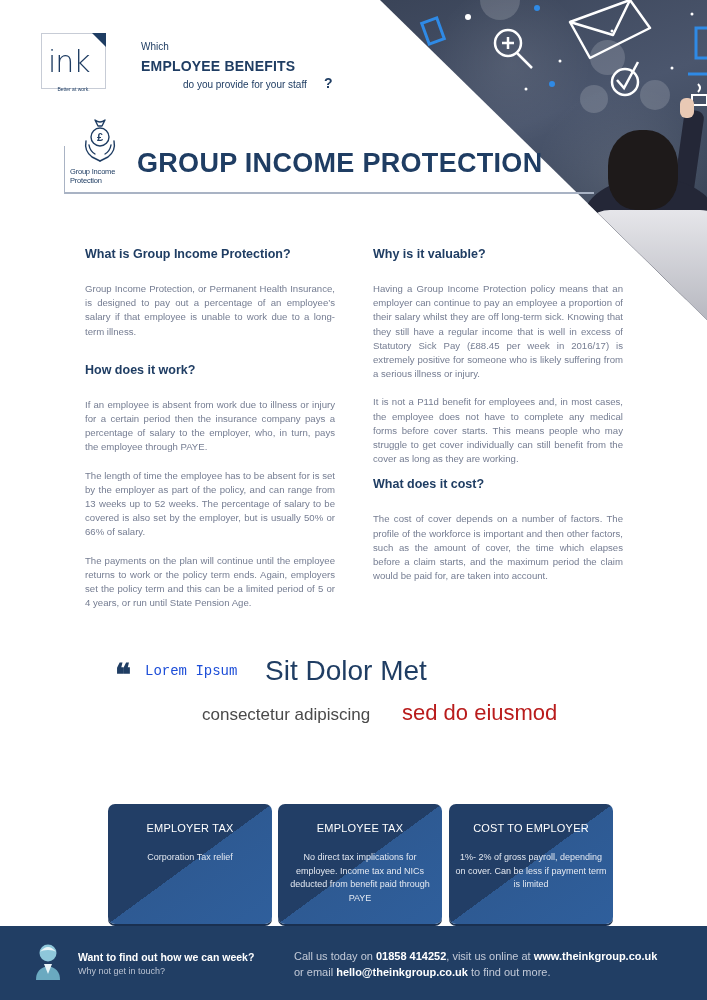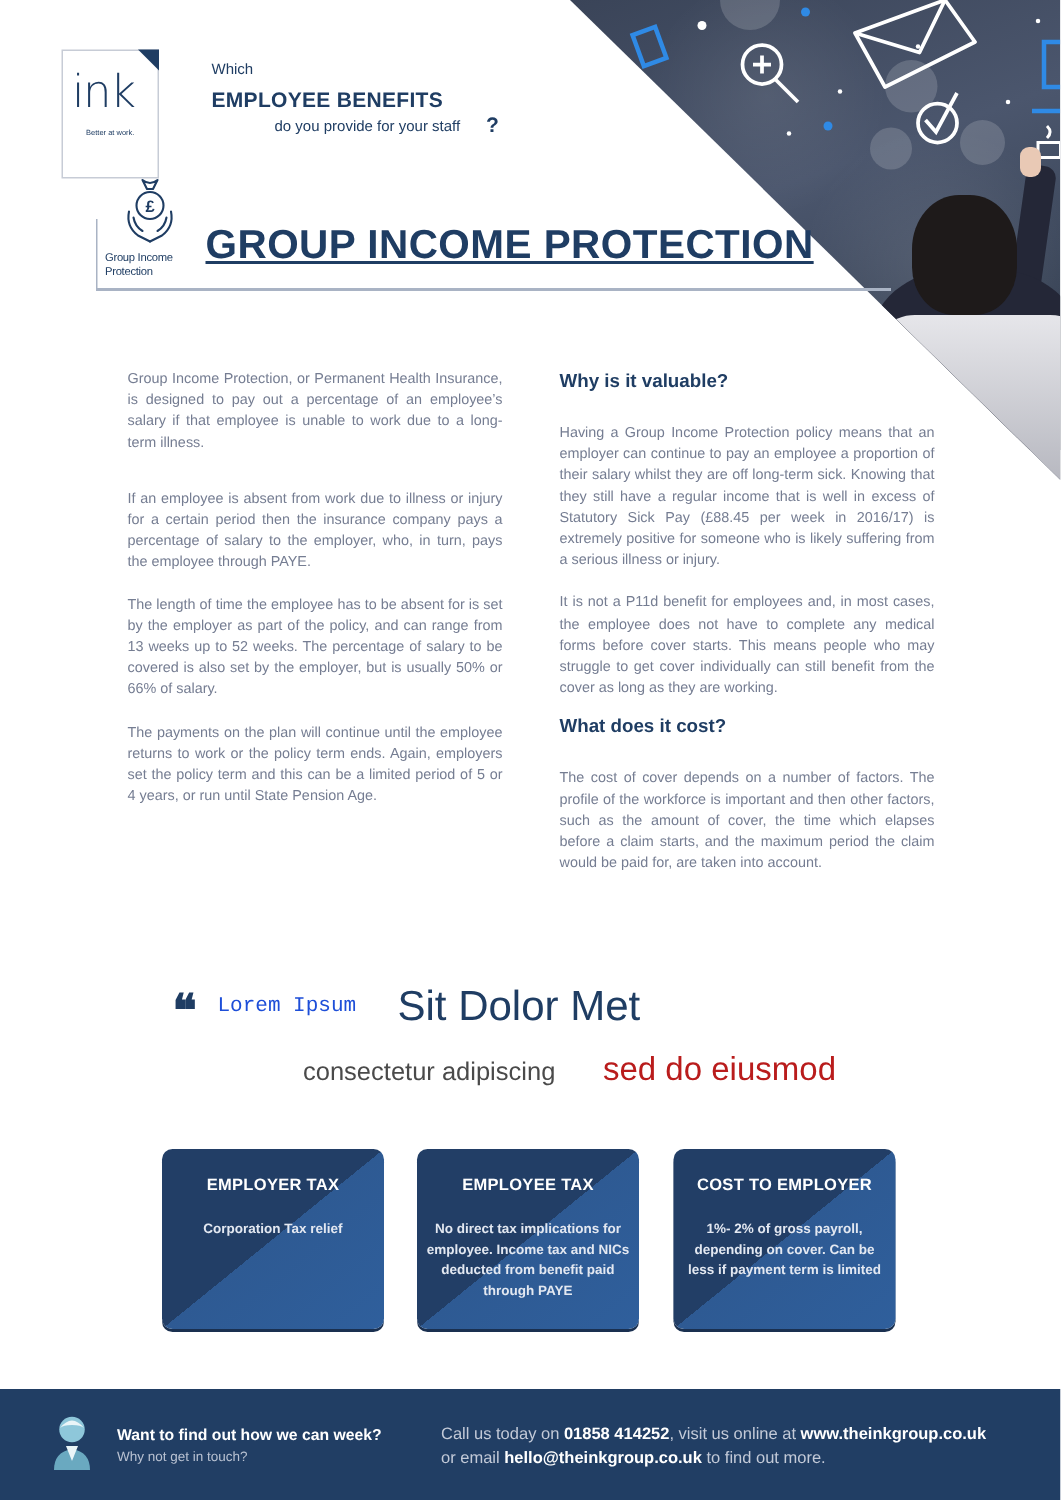--- a/index.html
+++ b/index.html
@@ -19,63 +19,62 @@
     .hero .bokeh { position: absolute; border-radius: 50%; background: rgba(255,255,255,0.16); }
     .hero svg { position: absolute; left: 0; top: 0; }
     .hero .person-head { position: absolute; left: 228px; top: 130px; width: 70px; height: 80px; border-radius: 45% 45% 40% 40%; background: #1e1a1a; }
     .hero .person-body { position: absolute; left: 200px; top: 180px; width: 140px; height: 120px; border-radius: 40% 40% 0 0; background: #242737; }
     .hero .chair { position: absolute; left: 200px; top: 210px; width: 150px; height: 110px; border-radius: 30px 30px 0 0; background: linear-gradient(180deg, #e6e6ea, #b7b8c0); }
     .hero .arm { position: absolute; left: 298px; top: 110px; width: 20px; height: 100px; background: #242737; transform: rotate(8deg); border-radius: 8px; }
     .hero .hand { position: absolute; left: 300px; top: 98px; width: 14px; height: 20px; background: #e9c9b5; border-radius: 6px; }
 
     
     .logo {
-      position: absolute; left: 41px; top: 33px; width: 65px; height: 86px;
+      position: absolute; left: 41px; top: 33px; width: 65px; height: 56px;
       border: 1px solid #c7ccd6; background: #fff;
     }
     .logo .fold { position: absolute; right: -1px; top: -1px; width: 0; height: 0;
       border-left: 14px solid transparent; border-top: 14px solid #1f3d63; }
     .logo-word { position: absolute; left: 6px; top: 10px; font-family: "DejaVu Sans", sans-serif; font-size: 30px; color: #1f3d63; letter-spacing: -1px; font-weight: 300; }
     .logo-tag { position: absolute; left: 0; width: 100%; top: 52px; text-align: center; font-size: 5px; color: #1f3d63; }
 
     .header-which { position: absolute; left: 141px; top: 41px; font-size: 10px; color: #1f3d63; }
     .header-benefits { position: absolute; left: 141px; top: 58px; font-size: 14px; font-weight: bold; color: #1f3d63; letter-spacing: 0.2px; text-align: right; }
     .header-staff { position: absolute; left: 183px; top: 79px; font-size: 10px; color: #1f3d63; text-align: right; }
     .header-q { position: absolute; left: 324px; top: 75px; font-size: 14px; font-weight: bold; color: #1f3d63; }
 
     
     .title-box {
       position: absolute; left: 64px; top: 146px; width: 530px; height: 48px;
       border-left: 1px solid #a9b3c4; border-bottom: 2px solid #a9b3c4;
     }
     .title-icon { position: absolute; left: 82px; top: 117px; width: 36px; height: 50px; }
     .title-icon-label { position: absolute; left: 70px; top: 167px; width: 62px; text-align: left; font-size: 7.5px; line-height: 9px; color: #1f3d63; letter-spacing: -0.2px; }
-    .page-title { position: absolute; left: 137px; top: 148px; font-size: 27px; font-weight: bold; color: #1f3d63; letter-spacing: 0.3px; text-decoration: underline; }
+    .page-title { position: absolute; left: 137px; top: 148px; font-size: 27px; font-weight: bold; color: #1f3d63; letter-spacing: 0.3px; }
 
     
     .col { position: absolute; width: 250px; }
     .col-left { left: 85px; top: 246px; }
     .col-right { left: 373px; top: 246px; }
     .section-h { font-size: 12.5px; color: #1f3d63; margin-bottom: 19px; line-height: 17px; }
     .para { font-size: 9.6px; line-height: 14.2px; color: #757d92; text-align: justify; margin-bottom: 14px; }
     .para-gap { margin-bottom: 23px; }
 
     
     .quote-mark { position: absolute; left: 115px; top: 660px; font-size: 30px; font-weight: bold; color: #1f3d63; font-family: "DejaVu Serif", serif; line-height: 30px; }
     .quote-small1 { position: absolute; left: 145px; top: 663px; font-size: 14px; color: #1d4ed8; font-family: Liberation Mono, monospace; }
     .quote-big1 { position: absolute; left: 265px; top: 655px; font-size: 28px; color: #1f3d63; }
     .quote-small2 { position: absolute; left: 202px; top: 705px; font-size: 17px; color: #4a4a4a; }
     .quote-big2 { position: absolute; left: 402px; top: 700px; font-size: 22px; color: #b91c1c; }
 
     
     .card {
-      position: absolute; top: 766px; width: 148px; height: 120px; border-radius: 7px; overflow: hidden;
+      position: absolute; top: 804px; width: 164px; height: 120px; border-radius: 7px; overflow: hidden;
       background: linear-gradient(to bottom right, #223e66 0%, #223e66 50%, #2e5a93 50%, #2f5f9c 100%);
       box-shadow: 0 2px 0 #1a3050;
-      font-weight: bold;
     }
     .card-1 { left: 108px; }
     .card-2 { left: 278px; }
     .card-3 { left: 449px; }
     .card-title { position: absolute; top: 18px; width: 100%; text-align: center; font-size: 11px; color: #ffffff; letter-spacing: 0.2px; }
     .card-body { position: absolute; top: 47px; left: 6px; right: 6px; text-align: center; font-size: 9px; line-height: 13.5px; color: #e3e8f1; }
 
     
     .footer { position: absolute; left: 0; top: 926px; width: 707px; height: 74px; background: #213e64; }
     .footer-avatar { position: absolute; left: 34px; top: 942px; width: 28px; height: 38px; }
@@ -164,21 +163,23 @@
   </g>
   <text x="18" y="24" text-anchor="middle" font-size="11" font-weight="bold" fill="#1f3d63" font-family="Liberation Sans, sans-serif">£</text>
 </svg>
 <div class="title-icon-label">
   <div>Group Income</div>
   <div>Protection</div>
 </div>
 <h1 class="page-title">GROUP INCOME PROTECTION</h1>
 
 <div class="col col-left">
+  <h2 class="section-h">What is Group Income Protection?</h2>
   <p class="para para-gap">Group Income Protection, or Permanent Health Insurance, is designed to pay out a percentage of an employee’s salary if that employee is unable to work due to a long-term illness.</p>
+  <h2 class="section-h">How does it work?</h2>
   <p class="para">If an employee is absent from work due to illness or injury for a certain period then the insurance company pays a percentage of salary to the employer, who, in turn, pays the employee through PAYE.</p>
   <p class="para">The length of time the employee has to be absent for is set by the employer as part of the policy, and can range from 13 weeks up to 52 weeks. The percentage of salary to be covered is also set by the employer, but is usually 50% or 66% of salary.</p>
   <p class="para">The payments on the plan will continue until the employee returns to work or the policy term ends. Again, employers set the policy term and this can be a limited period of 5 or 4 years, or run until State Pension Age.</p>
 </div>
 
 <div class="col col-right">
   <h2 class="section-h">Why is it valuable?</h2>
   <p class="para">Having a Group Income Protection policy means that an employer can continue to pay an employee a proportion of their salary whilst they are off long-term sick. Knowing that they still have a regular income that is well in excess of Statutory Sick Pay (£88.45 per week in 2016/17) is extremely positive for someone who is likely suffering from a serious illness or injury.</p>
   <p class="para" style="margin-bottom:10px;">It is not a P11d benefit for employees and, in most cases, the employee does not have to complete any medical forms before cover starts. This means people who may struggle to get cover individually can still benefit from the cover as long as they are working.</p>
   <h2 class="section-h">What does it cost?</h2>

